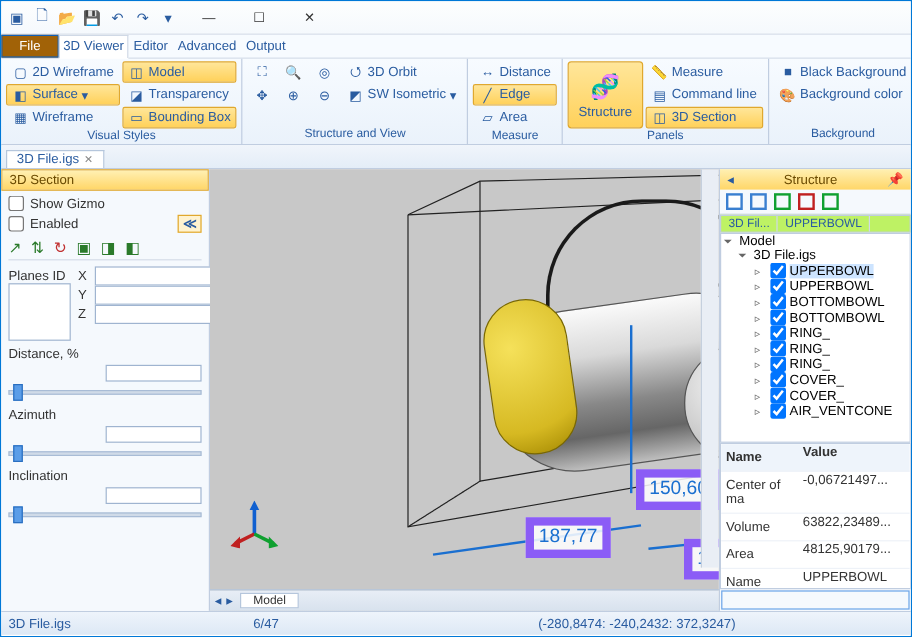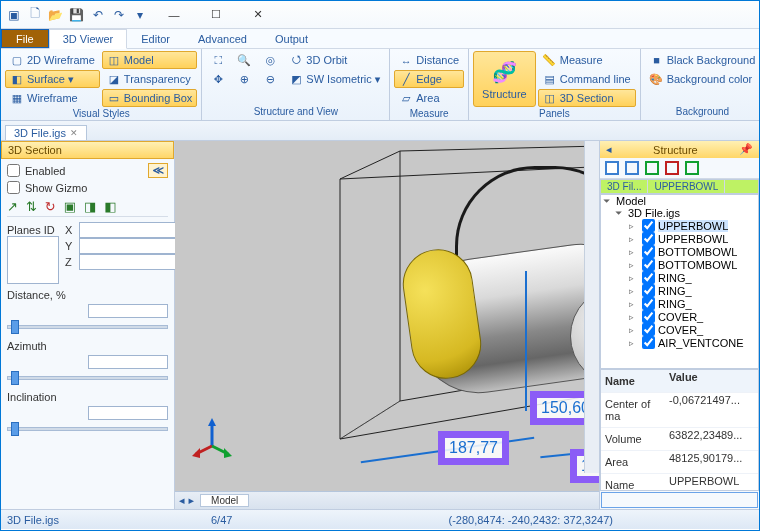--- a/index.html
+++ b/index.html
@@ -5,21 +5,21 @@
 *{box-sizing:border-box;margin:0;padding:0;font-family:"Segoe UI",Tahoma,sans-serif;font-size:11px;user-select:none}
 body{background:#fff;width:760px;height:531px;overflow:hidden;border:1px solid #0078d7;position:relative}
 .titlebar{height:28px;background:linear-gradient(#fdfefe,#f5f9fd);display:flex;align-items:center;border-bottom:1px solid #d0d9e6}
 .qat{display:flex;gap:3px;padding:0 4px;align-items:center}
 .qat-btn{width:18px;height:18px;display:flex;align-items:center;justify-content:center;color:#2a5ca0;font-size:12px;cursor:pointer}
 .title{flex:1;text-align:center;color:#3a5a8a;font-size:12px}
 .win-ctrl{display:flex}
 .win-btn{width:42px;height:22px;display:flex;align-items:center;justify-content:center;font-size:11px;color:#333}
 .menubar{height:20px;background:#f7fbff;display:flex;align-items:stretch;border-bottom:1px solid #d0d9e6}
 .menu-file{background:#a16207;color:#fff;padding:2px 14px;display:flex;align-items:center;border:1px solid #1160b8}
-.menu-tab{padding:2px 13px;display:flex;align-items:center;color:#2a5ca0;border:1px solid transparent}
+.menu-tab{padding:2px 3px;display:flex;align-items:center;color:#2a5ca0;border:1px solid transparent}
 .menu-tab.active{background:#fff;border:1px solid #d0d9e6;border-bottom:1px solid #fff;margin-bottom:-1px}
 .ribbon{height:72px;background:linear-gradient(#f7fbff,#eaf2fb);display:flex;border-bottom:1px solid #c0cde0}
 .ribbon-group{border-right:1px solid #c0cde0;padding:2px 4px;display:flex;flex-direction:column;position:relative}
 .ribbon-group-body{flex:1;display:flex;gap:2px}
 .ribbon-group-label{text-align:center;color:#2a5ca0;font-size:10px;padding:1px 0}
 .rcol{display:flex;flex-direction:column;gap:1px}
 .rbtn{display:flex;align-items:center;gap:3px;padding:1px 4px;border:1px solid transparent;border-radius:2px;white-space:nowrap;color:#2a5ca0;height:18px}
 .rbtn.on{background:linear-gradient(#ffe69a,#ffd15a);border-color:#e0a82e}
 .rbtn .ic{width:14px;height:14px;display:inline-flex;align-items:center;justify-content:center;font-size:11px}
 .big-btn{display:flex;flex-direction:column;align-items:center;justify-content:center;padding:2px 8px;border:1px solid transparent;border-radius:3px;color:#2a5ca0;gap:2px;min-width:50px}
@@ -251,26 +251,26 @@
     </div>
 </div>
 
 <div class="workspace">
 
   <div class="left-pane">
     <div class="pane-hdr">3D Section</div>
     <div class="pane-body">
       <label class="chk">
           <input type="checkbox" style="">
-          <span>Enabled</span>
-          <span style="margin-left:auto" class="collapse-btn">≪</span>
+          <span>Show Gizmo</span>
         </label>
       <label class="chk">
           <input type="checkbox" style="">
-          <span>Show Gizmo</span>
+          <span>Enabled</span>
+          <span style="margin-left:auto" class="collapse-btn">≪</span>
         </label>
       <div class="tool-row">
         <span>↗</span>
         <span>⇅</span>
         <span style="color:#c03030">↻</span>
         <span>▣</span>
         <span>◨</span>
         <span>◧</span>
       </div>
       <div style="display:flex;gap:6px">

